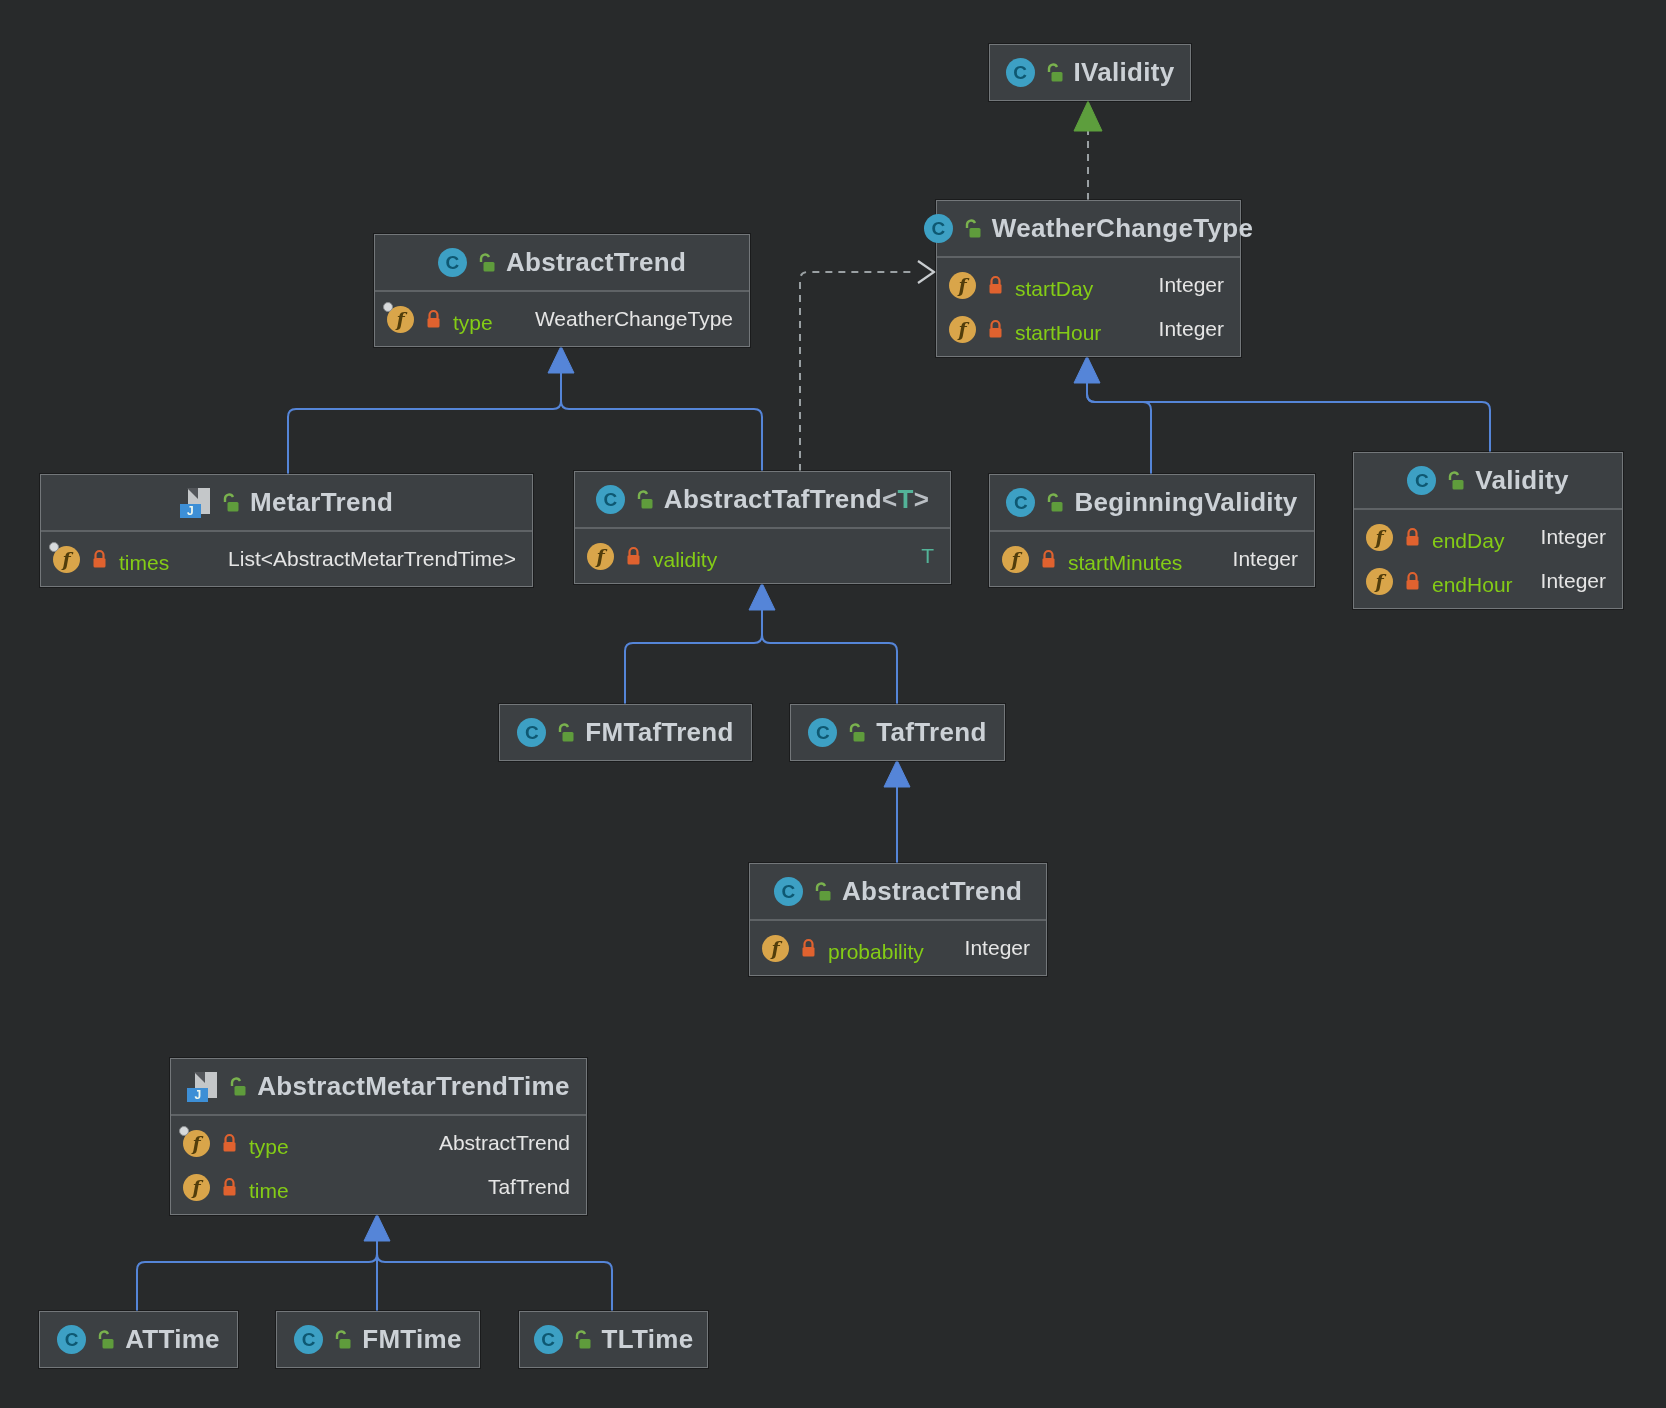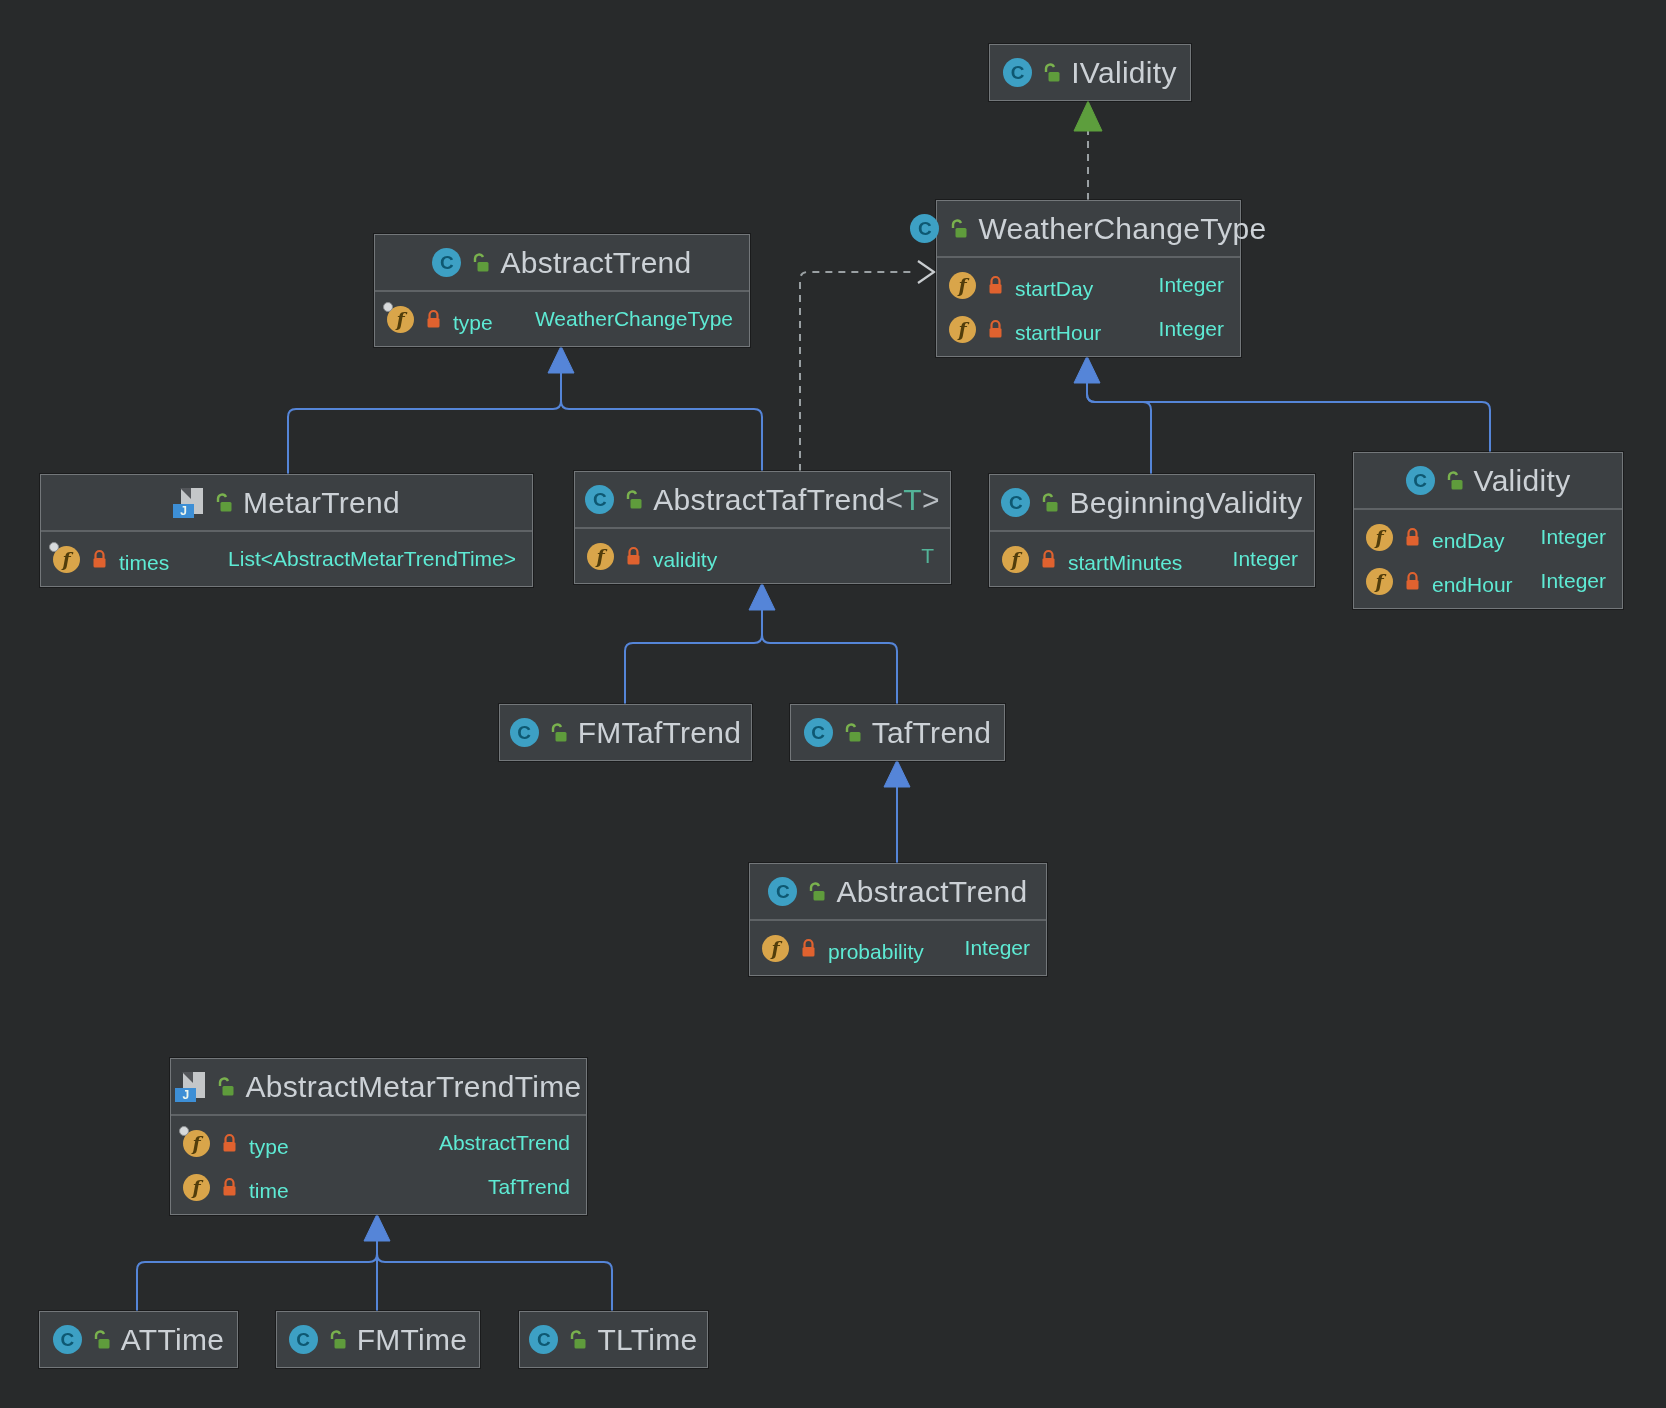--- a/index.html
+++ b/index.html
@@ -11,28 +11,28 @@
   .inh-head{fill:#5585d8;stroke:#5585d8;}
   .real{stroke:#9aa0a3;stroke-width:2;fill:none;stroke-dasharray:7 6;}
   .real-head{fill:#5d9e3d;stroke:#5d9e3d;}
   .dep{stroke:#9aa0a3;stroke-width:2;fill:none;stroke-dasharray:7 6;}
   .dep-head{stroke:#c9cdd0;stroke-width:2.2;fill:none;}
 
   .node{position:absolute;background:#3c4043;border:1px solid #73777a;
         box-shadow:0 0 0 1px rgba(0,0,0,.35);}
   .node-header{height:55px;display:flex;align-items:center;justify-content:center;
                gap:10px;padding:0 12px;}
-  .node-title{font-size:30px;color:#ccd1d6;white-space:nowrap;letter-spacing:.3px;}
+  .node-title{font-size:26px;color:#ccd1d6;white-space:nowrap;letter-spacing:.3px;font-weight:bold;}
   .bracket{color:#b9bec3;}
   .generic{color:#53b398;}
   .node-fields{border-top:2px solid #5f6366;padding:5px 0;}
   .field-row{height:44px;display:flex;align-items:center;gap:11px;
              padding:0 16px 0 12px;font-size:21px;white-space:nowrap;}
-  .field-name{color:#5eead4;margin-top:8px;}
-  .field-type{margin-left:auto;color:#5eead4;padding-left:14px;}
+  .field-name{color:#84cc16;margin-top:8px;}
+  .field-type{margin-left:auto;color:#e5e5e5;padding-left:14px;}
   .field-type.generic{color:#53b398;}
 
   .icon{display:inline-flex;align-items:center;justify-content:center;flex:none;}
   .icon i{font-style:normal;}
   .class-icon{width:29px;height:29px;border-radius:50%;background:#3da0c4;
               color:#0e5872;font-weight:bold;font-size:19px;}
   .f-icon{width:27px;height:27px;border-radius:50%;background:#d9a54a;
           color:#513d0b;font-size:19px;font-weight:bold;position:relative;}
   .f-icon i{font-family:"DejaVu Serif","Liberation Serif",serif;font-style:italic;}
   .pin{position:absolute;left:-4px;top:-4px;width:10px;height:10px;border-radius:50%;

